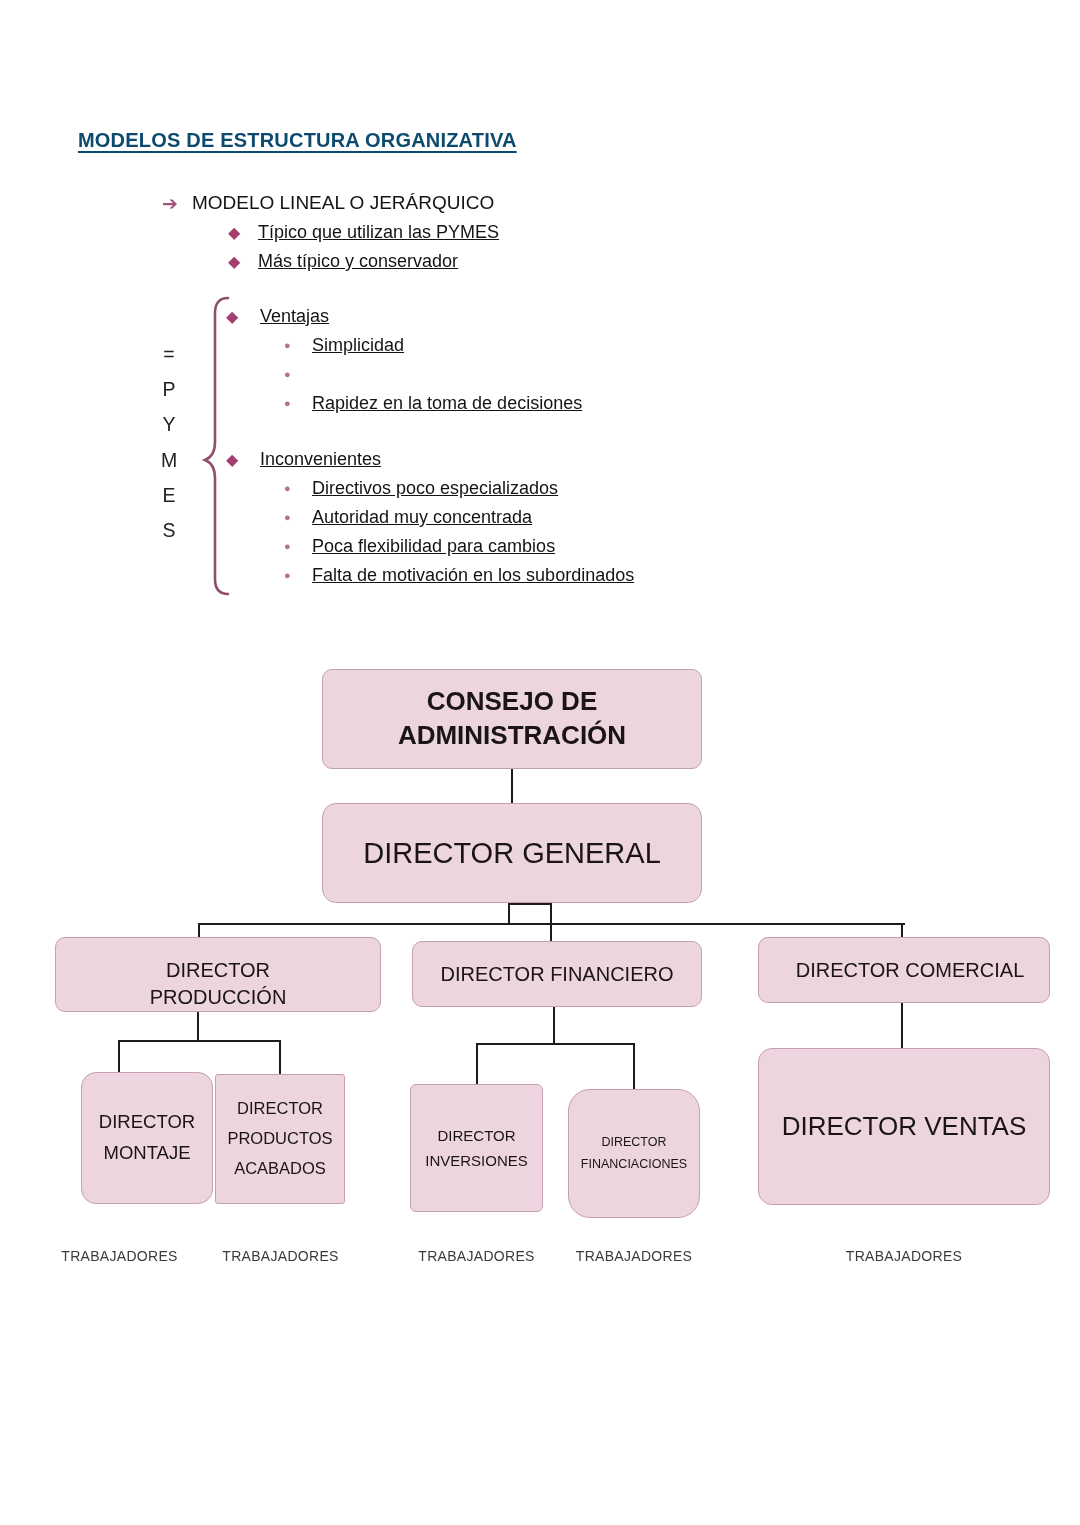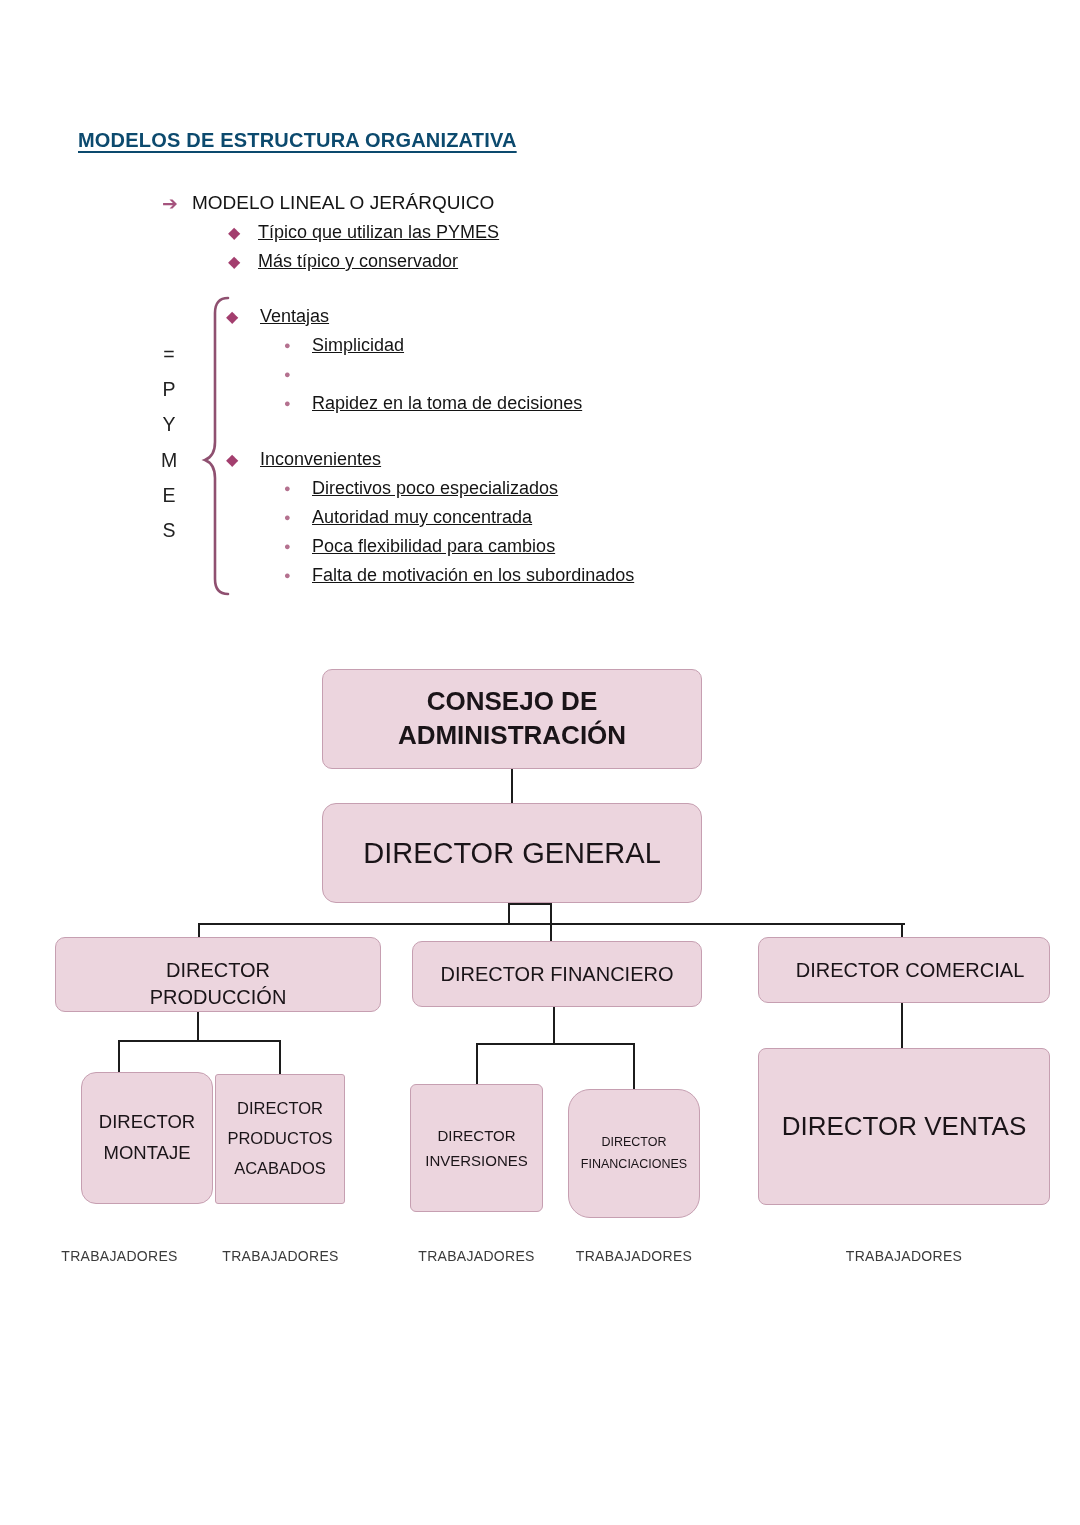--- a/index.html
+++ b/index.html
@@ -162,21 +162,21 @@
 </div>
 
 <div class="obox" style="left:410px;top:1084px;width:133px;height:128px;border-radius:6px;font-size:15px;line-height:1.7;">
   <span style="max-width:110px;">DIRECTOR INVERSIONES</span>
 </div>
 
 <div class="obox" style="left:568px;top:1089px;width:132px;height:129px;border-radius:22px;font-size:12.5px;line-height:1.75;">
   <span style="max-width:110px;">DIRECTOR FINANCIACIONES</span>
 </div>
 
-<div class="obox" style="left:758px;top:1048px;width:292px;height:157px;border-radius:8px;font-size:26px;">
+<div class="obox" style="left:758px;top:1048px;width:292px;height:157px;border-radius:14px;font-size:26px;">
   <span>DIRECTOR VENTAS</span>
 </div>
 
 <div class="worker" style="left:47px;top:1248px;width:145px;">TRABAJADORES</div>
 <div class="worker" style="left:207px;top:1248px;width:147px;">TRABAJADORES</div>
 <div class="worker" style="left:402px;top:1248px;width:149px;">TRABAJADORES</div>
 <div class="worker" style="left:560px;top:1248px;width:148px;">TRABAJADORES</div>
 <div class="worker" style="left:758px;top:1248px;width:292px;">TRABAJADORES</div>
 
 </body></html>

